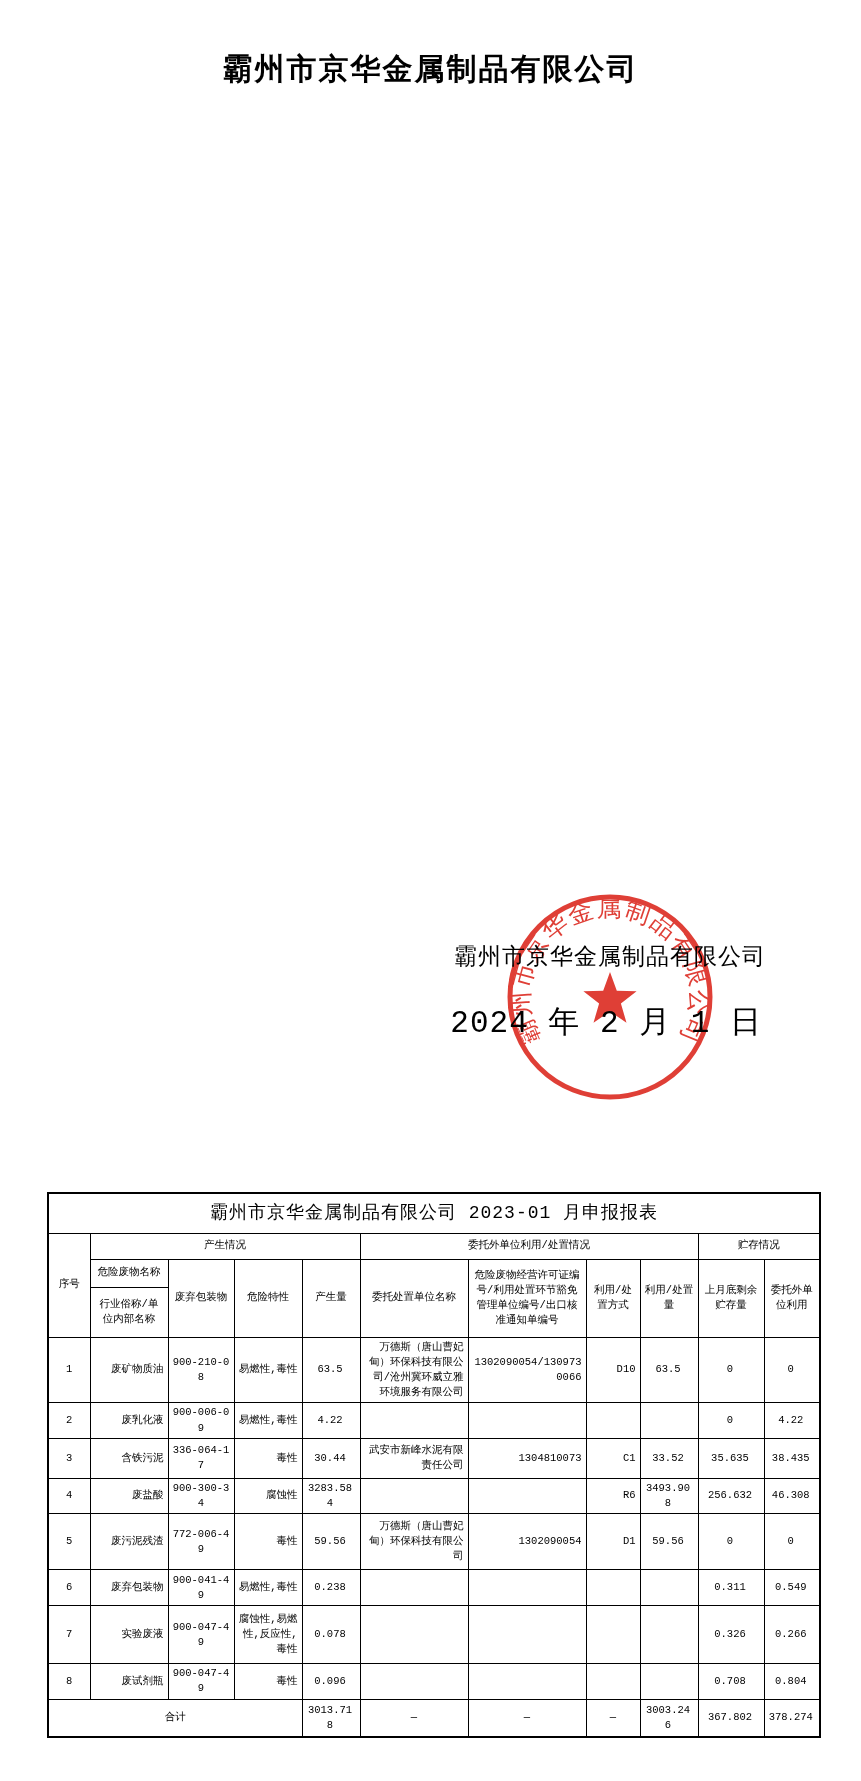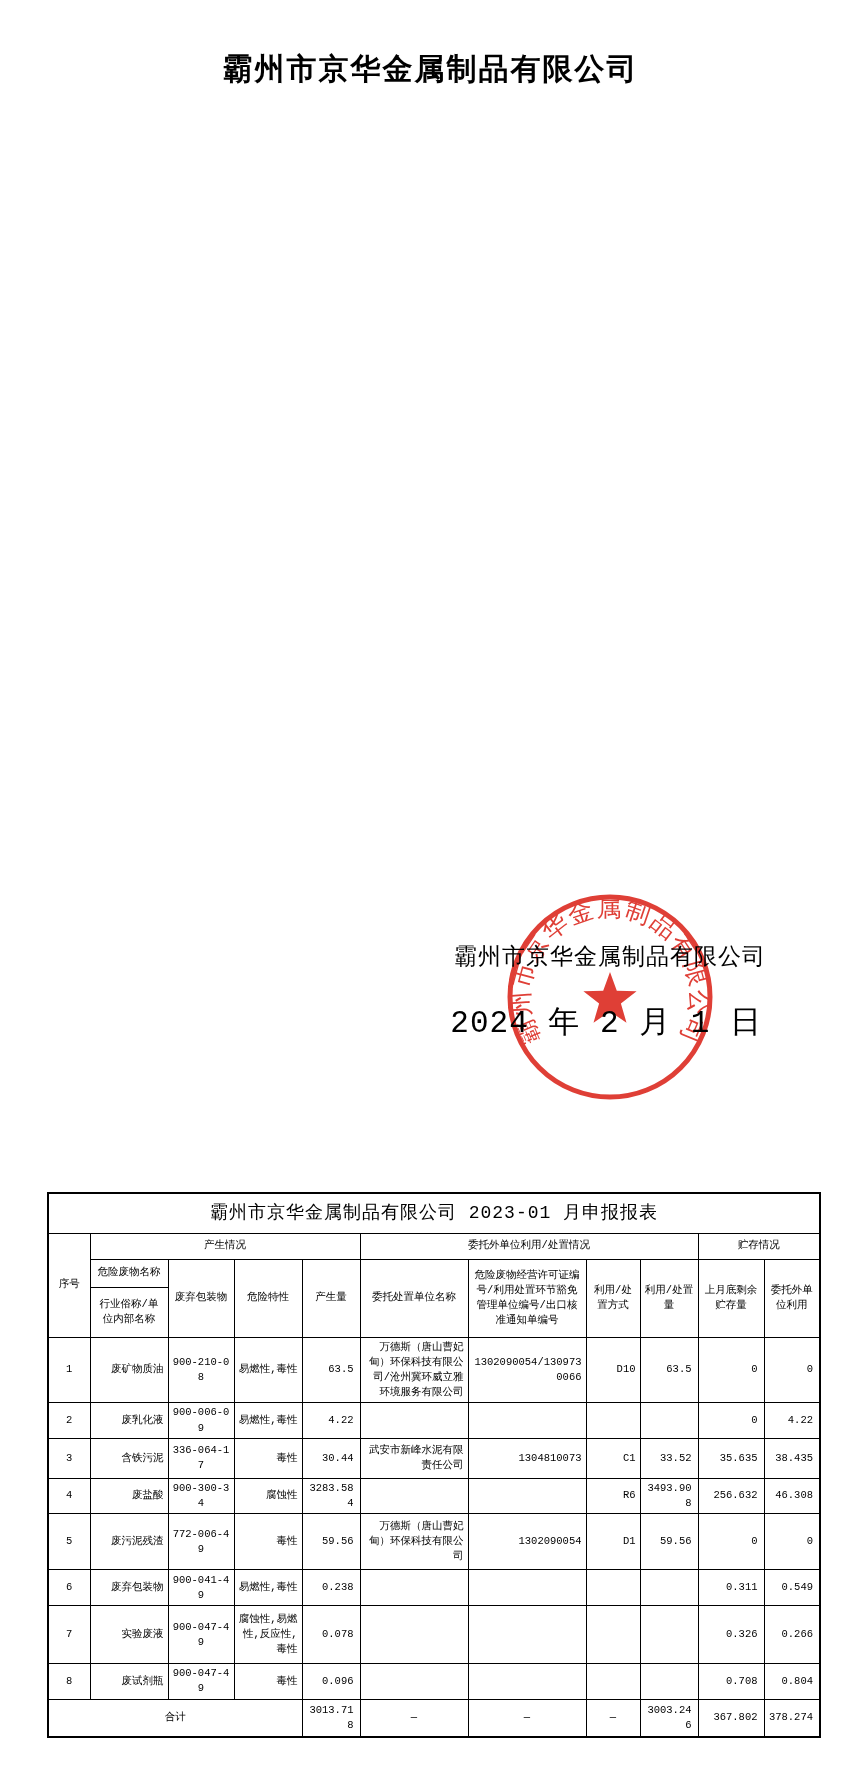--- a/index.html
+++ b/index.html
@@ -80,21 +80,21 @@
   .report tbody tr:nth-child(2) { height:34px; }
   .report tbody tr:nth-child(3) { height:40px; }
   .report tbody tr:nth-child(4) { height:34px; }
   .report tbody tr:nth-child(5) { height:56px; }
   .report tbody tr:nth-child(6) { height:36px; }
   .report tbody tr:nth-child(7) { height:58px; }
   .report tbody tr:nth-child(8) { height:30px; }
   .report tr.total-row { height:38px; }
   .report .c-center { text-align:center; }
   .report .c-left   { text-align:right; }
-  .report .c-right  { text-align:right; padding-right:6px; }
+  .report .c-right  { text-align:center; padding-right:6px; }
 </style>
 </head>
 <body>
 
 <div class="page">
 
   <div class="doc-title">
     <div>霸州市京华金属制品有限公司</div>
   </div>
 

